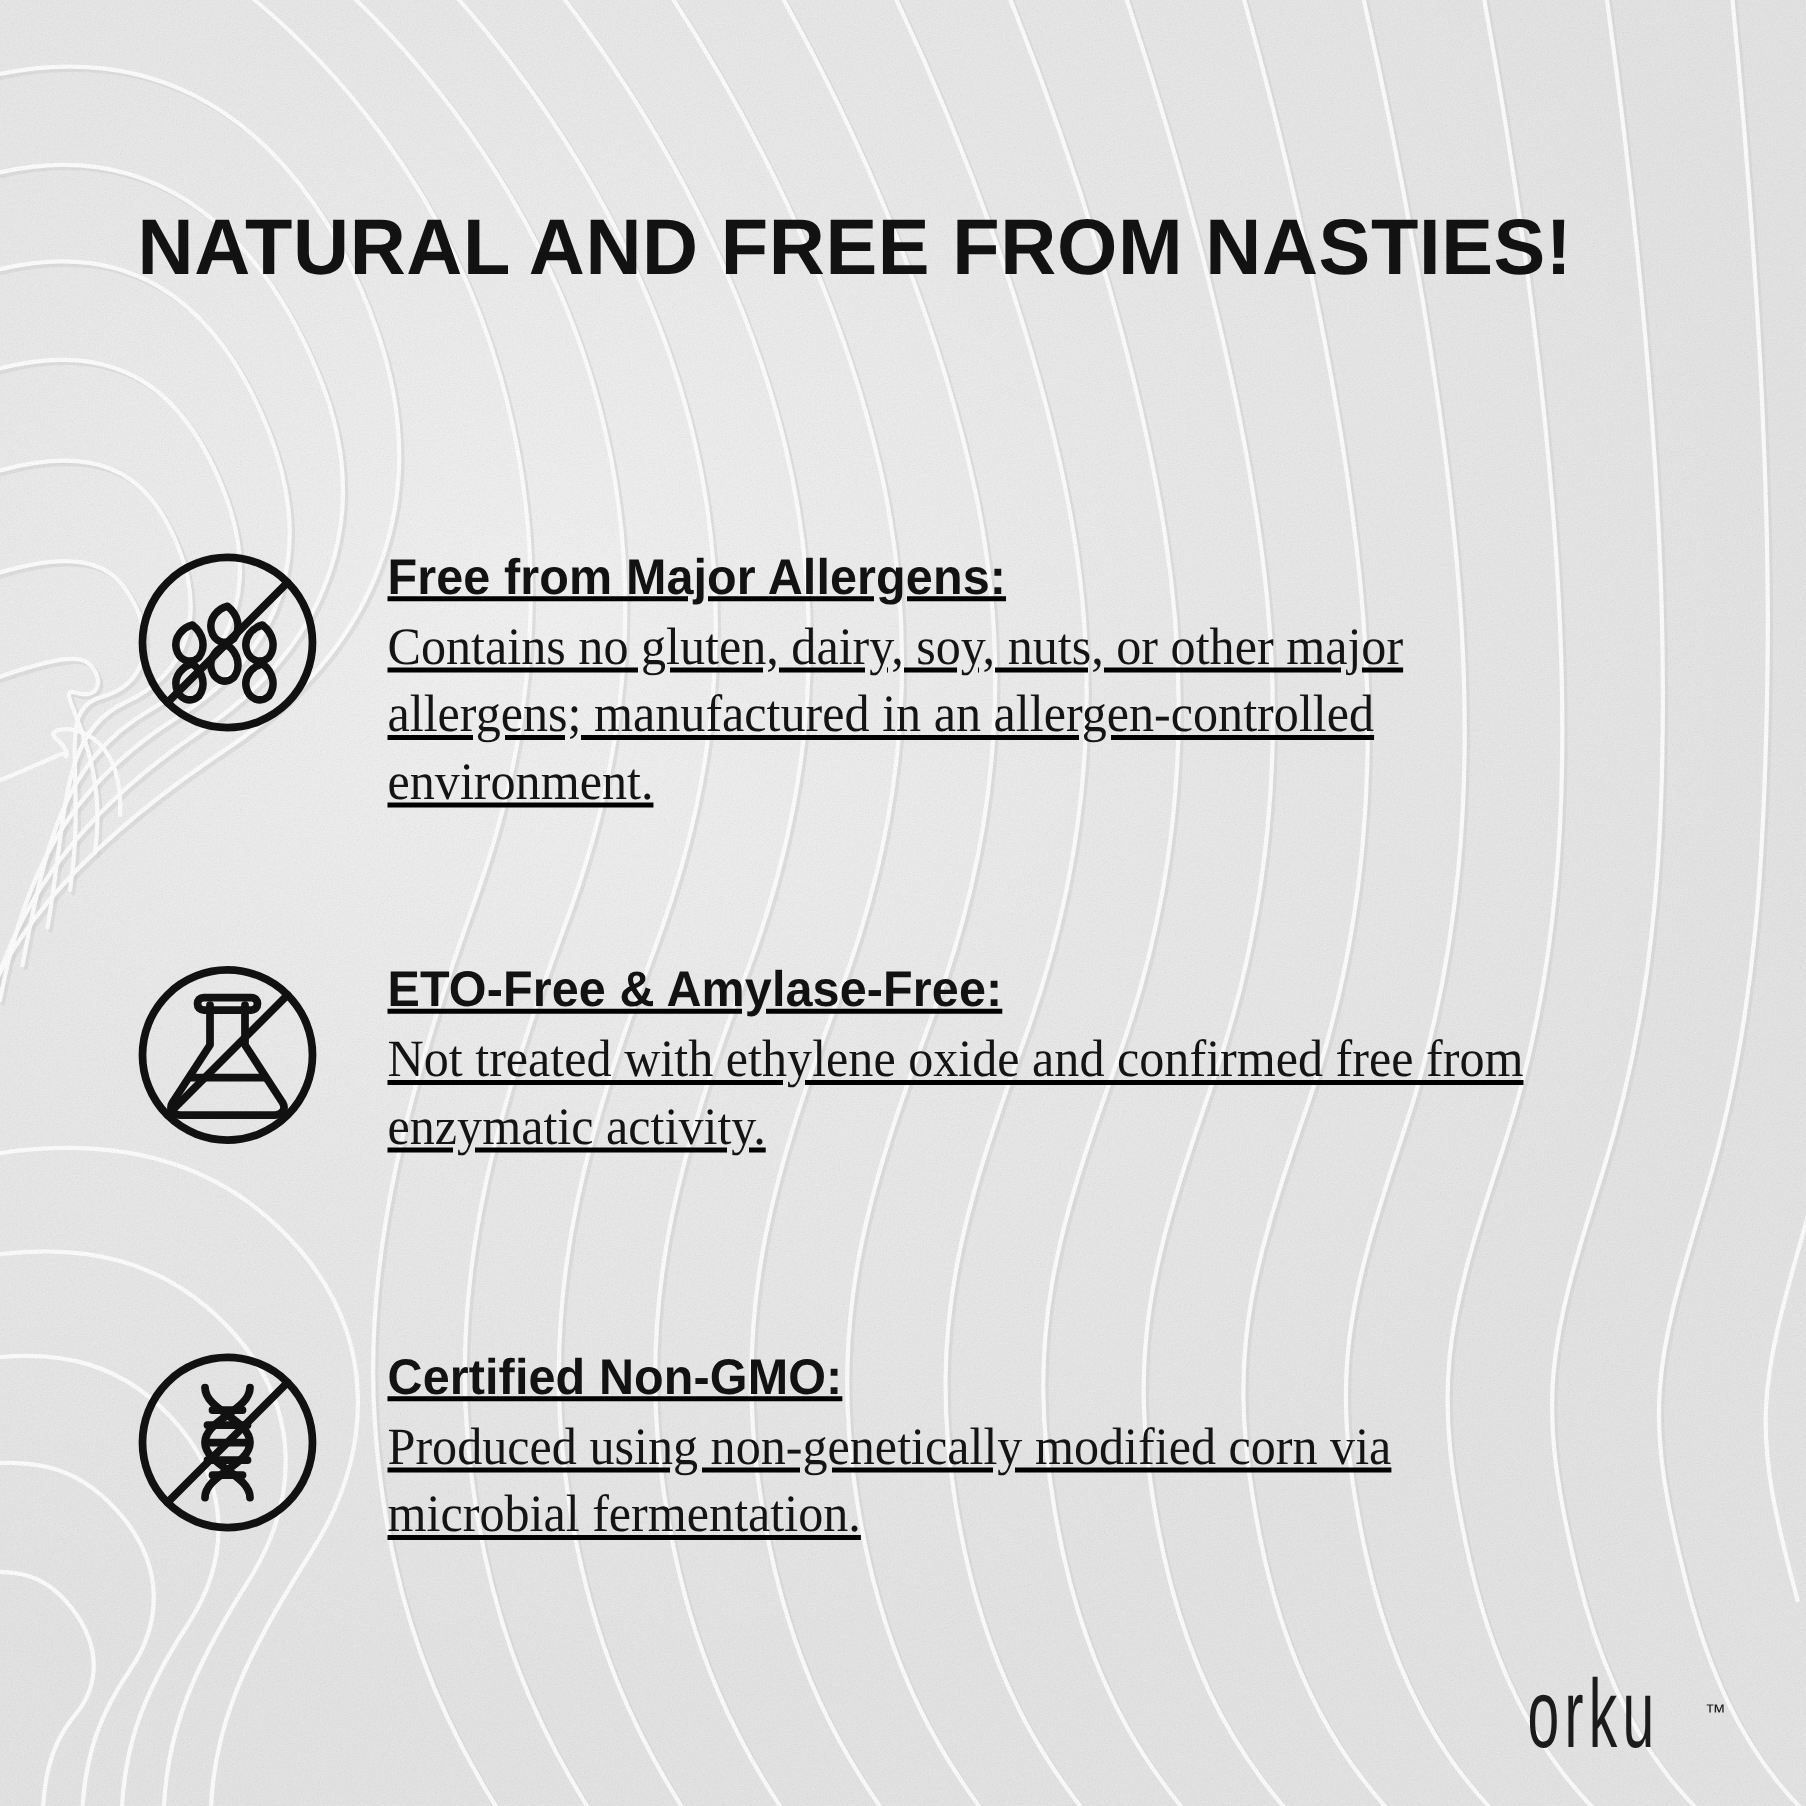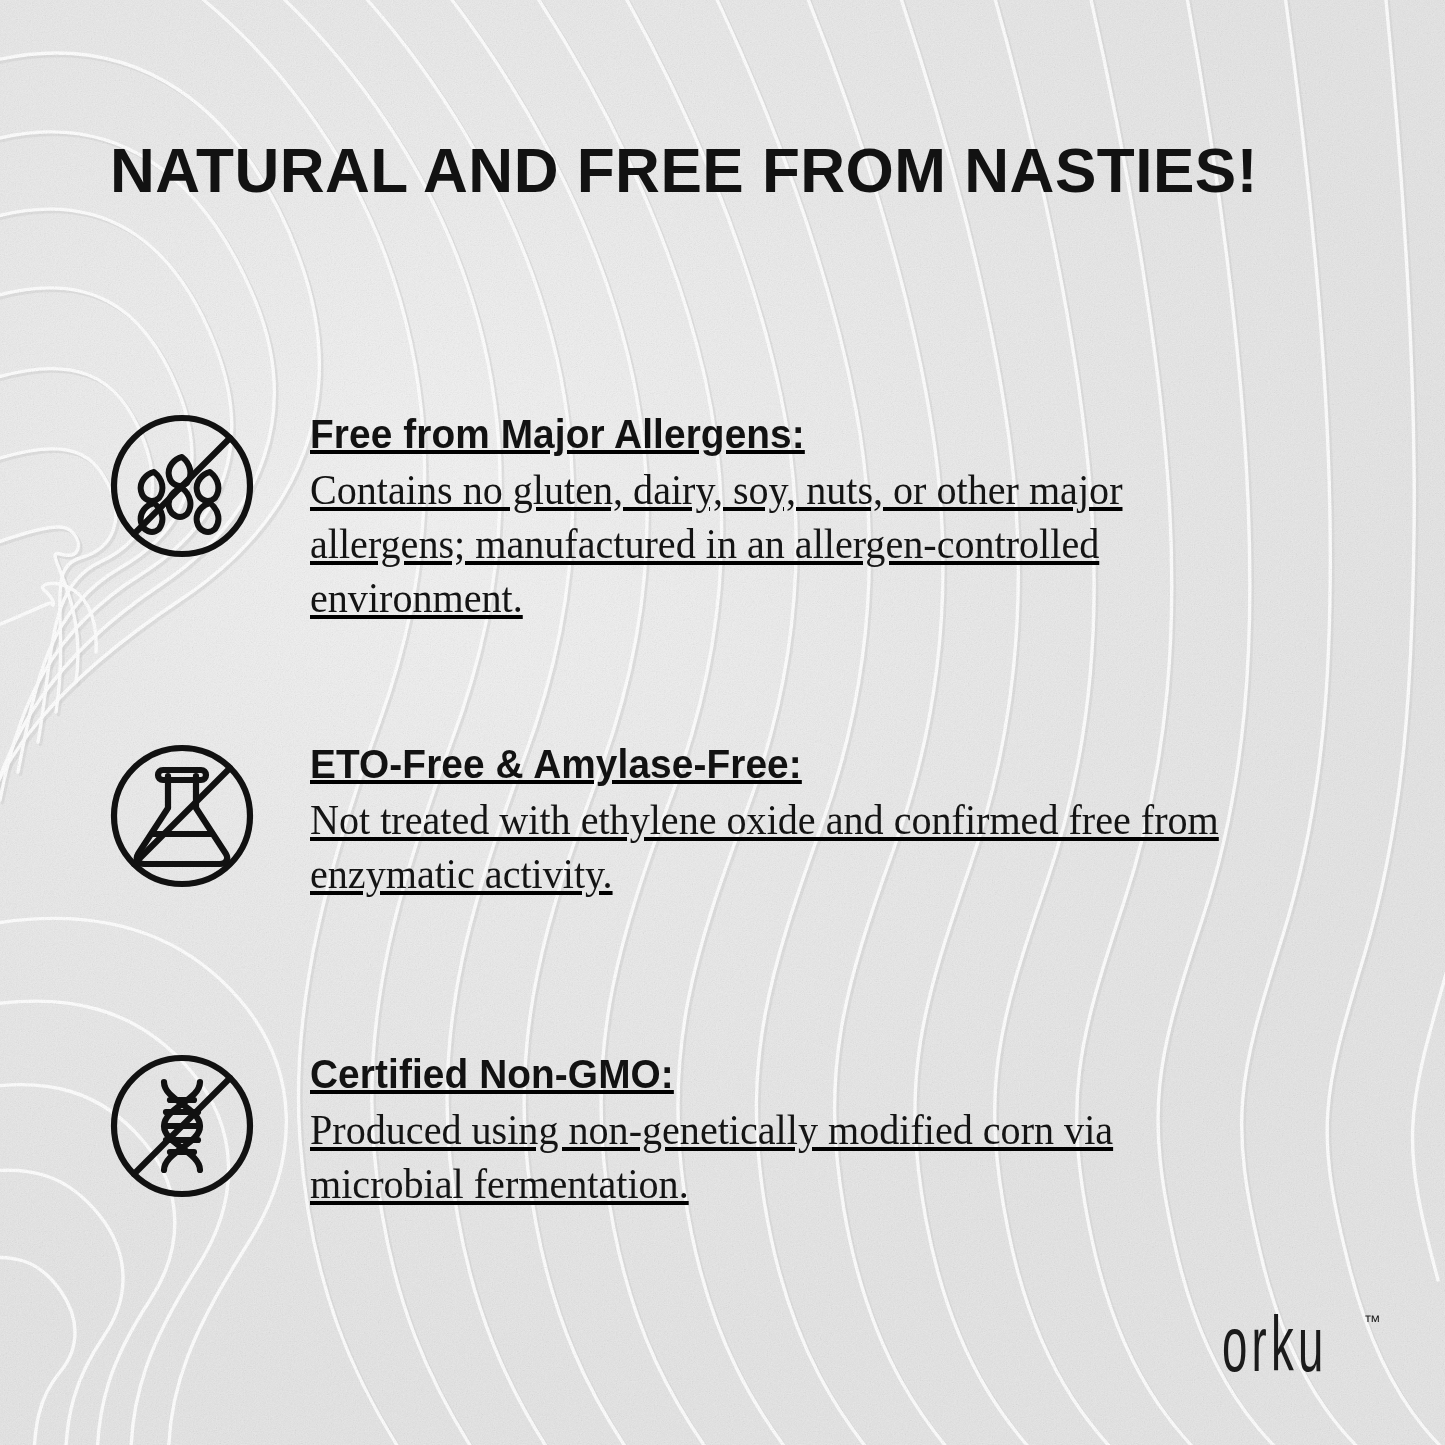--- a/index.html
+++ b/index.html
@@ -57,20 +57,21 @@
     inset: 0;
     opacity: .38;
     mix-blend-mode: screen;
   }
   #bg-grain2 svg { display:block; width:100%; height:100%; }
 
   
   #content {
     position: absolute;
     inset: 0;
+    margin-top: 28px;
   }
 
   #page-title {
     position: absolute;
     left: 110px;
     top: 96px;
     width: 1240px;
     font-family: "Liberation Sans", sans-serif;
     font-weight: 700;
     font-size: 63px;
@@ -140,21 +141,21 @@
     transform: scaleX(0.955);
     transform-origin: left top;
   }
 
   
   #brand-logo {
     position: absolute;
     left: 1222px;
     top: 1312px;
     display: flex;
-    align-items: flex-start;
+    align-items: center;
   }
   #brand-wordmark {
     font-family: "Liberation Sans", sans-serif;
     font-weight: 300;
     font-size: 76px;
     line-height: 66px;
     letter-spacing: 7px;
     color: #1b1b1b;
     transform: scaleX(0.60) scaleY(1.02);
     transform-origin: left bottom;

